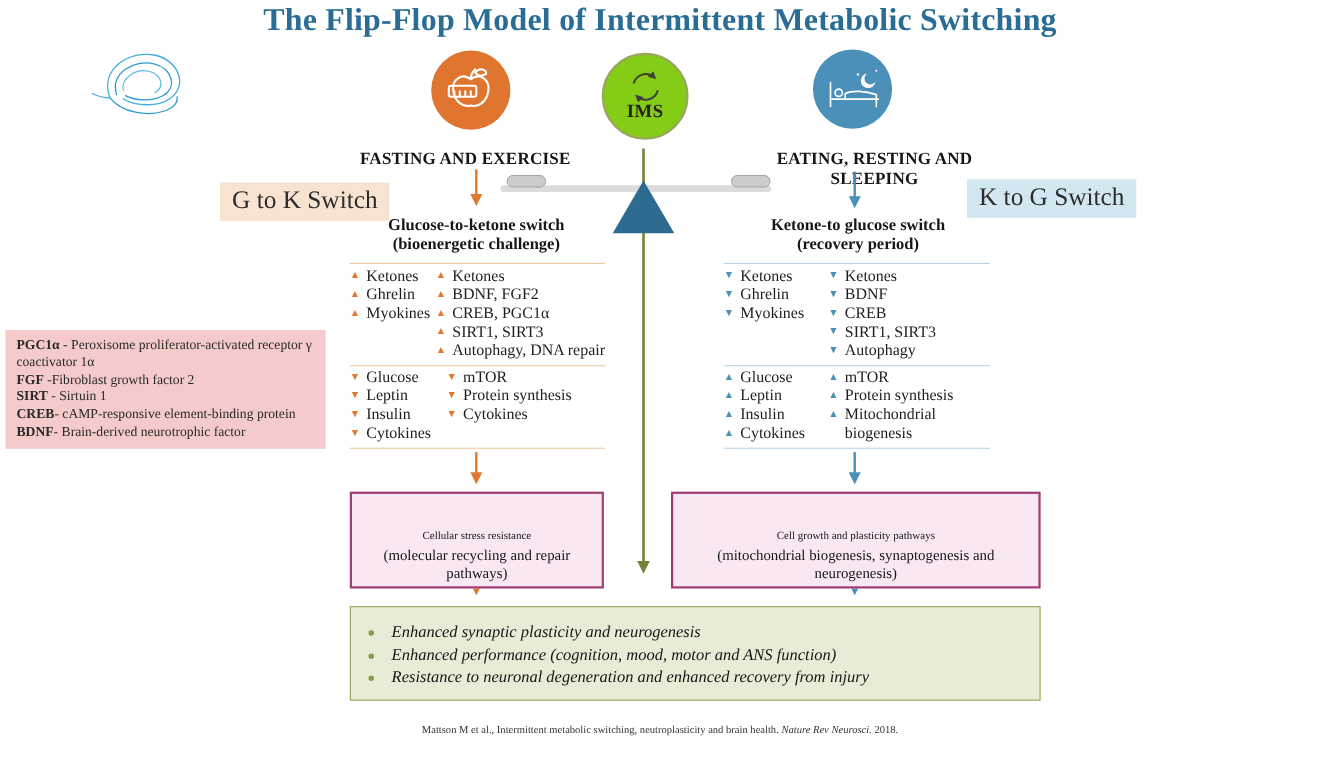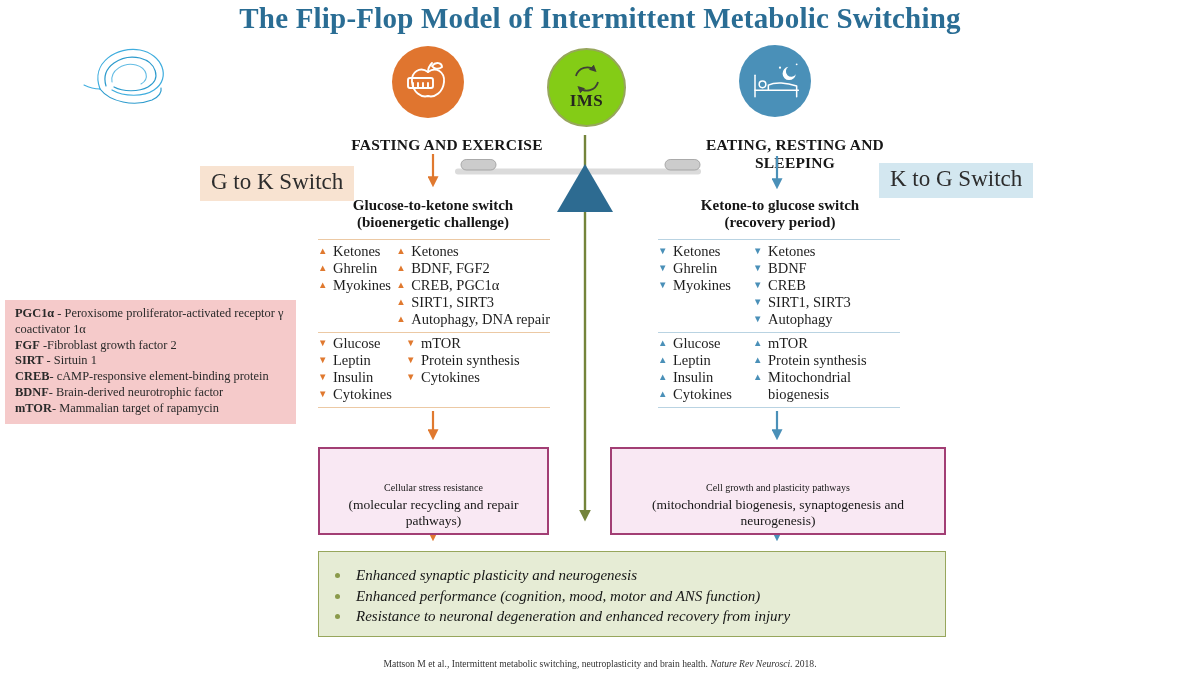--- a/index.html
+++ b/index.html
@@ -14,21 +14,21 @@
   .logo{left:40px;top:44px;width:135px;height:76px;}
 
   
   .circle{border-radius:50%;display:flex;align-items:center;justify-content:center;flex-direction:column;}
   .circle.orange{left:392px;top:46px;width:72px;height:72px;background:#e0752f;}
   .circle.ims{left:547px;top:48px;width:79px;height:79px;background:#84cc16;border:2px solid #97a65c;box-sizing:border-box;}
   .circle.blue{left:739px;top:45px;width:72px;height:72px;background:#4a90b8;}
   .ims-label{font-size:17px;font-weight:700;color:#25251f;margin-top:-3px;letter-spacing:0.5px;}
 
   .col-header{top:136px;font-size:15.5px;font-weight:700;text-align:center;color:#161616;letter-spacing:0.2px;}
-  .col-header.left{left:344px;width:206px;}
+  .col-header.left{left:320px;width:206px;}
   .col-header.right{left:668px;width:254px;}
 
   .switch-label{font-size:23px;color:#2c2c2c;padding:3px 11px 6px 11px;}
   .switch-label.gk{left:200px;top:166px;background:#f8e3d1;}
   .switch-label.kg{left:879px;top:163px;background:#d3e7f0;}
 
   .subtitle{top:197px;font-size:15px;font-weight:700;text-align:center;line-height:17px;color:#161616;}
   .subtitle.left{left:333px;width:200px;}
   .subtitle.right{left:680px;width:200px;}
 
@@ -332,21 +332,20 @@
         </div>
     </div>
   </div>
 
   <div class="abs defs-box">
       <div class="def-line"><span class="def-abbr">PGC1α</span><span> - Peroxisome proliferator-activated receptor γ coactivator 1α</span></div>
       <div class="def-line"><span class="def-abbr">FGF</span><span> -Fibroblast growth factor 2</span></div>
       <div class="def-line"><span class="def-abbr">SIRT</span><span> - Sirtuin 1</span></div>
       <div class="def-line"><span class="def-abbr">CREB</span><span>- cAMP-responsive element-binding protein</span></div>
       <div class="def-line"><span class="def-abbr">BDNF</span><span>- Brain-derived neurotrophic factor</span></div>
-      <div class="def-line"><span class="def-abbr">mTOR</span><span>- Mammalian target of rapamycin</span></div>
     </div>
 
   <div class="abs pathway-box pb-left">
     <div class="pb-title">Cellular stress resistance</div>
     <div>(molecular recycling and repair pathways)</div>
   </div>
   <div class="abs pathway-box pb-right">
     <div class="pb-title">Cell growth and plasticity pathways</div>
     <div>(mitochondrial biogenesis, synaptogenesis and neurogenesis)</div>
   </div>

